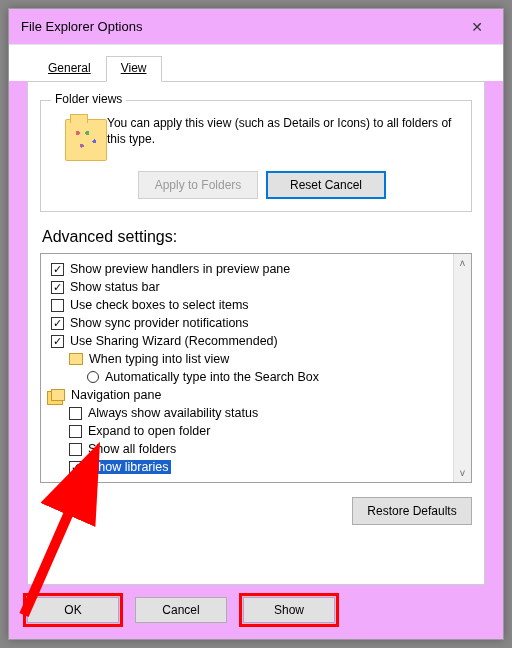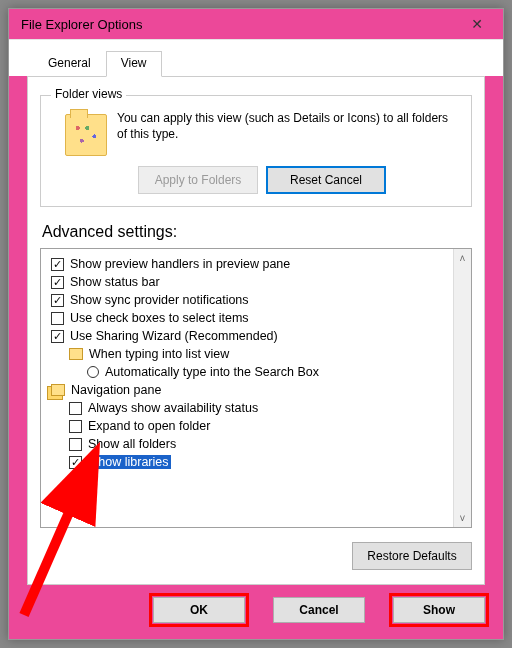--- a/index.html
+++ b/index.html
@@ -10,21 +10,21 @@
     background: #888;
     width: 512px;
     height: 648px;
     position: relative;
     overflow: hidden;
   }
   .window-frame {
     position: absolute;
     left: 8px; top: 8px;
     width: 496px; height: 632px;
-    background: #ec4899;
+    background: #f0abfc;
     border: 1px solid #999;
     box-shadow: 0 0 10px rgba(0,0,0,0.3);
     display: flex;
     flex-direction: column;
   }
   .title-bar {
     height: 36px;
     display: flex;
     align-items: center;
     padding: 0 4px 0 12px;
@@ -43,20 +43,21 @@
     padding: 10px 16px 0 24px;
     background:#fff;
   }
   .tab {
     padding: 4px 14px 6px;
     font-size: 12px;
     color:#000;
     border:1px solid transparent;
     position: relative;
     top:1px;
+    text-decoration:underline;
   }
   .tab.active {
     border:1px solid #ccc;
     border-bottom:1px solid #fff;
     background:#fff;
   }
   .tabpanel {
     margin: 0 18px 0 18px;
     border:1px solid #ccc;
     padding: 12px 12px 14px 12px;
@@ -71,21 +72,21 @@
     padding: 14px 12px 12px 24px;
     margin-top:6px;
   }
   .groupbox-legend {
     position:absolute;
     top:-9px; left:10px;
     background:#fff;
     padding:0 4px;
     font-size:12px;
   }
-  .fv-row { display:flex; gap:10px; }
+  .fv-row { display:flex; gap:0; }
   .folder-icon {
     width:42px; height:42px;
     background:#ffe08a;
     border:1px solid #e0b44a;
     border-radius:2px;
     position:relative;
     margin-top:4px;
     flex-shrink:0;
   }
   .folder-icon::before{
@@ -109,21 +110,21 @@
     background:#e1e1e1;
     font-size:12px;
     display:inline-flex; align-items:center; justify-content:center;
     padding:0 12px;
   }
   .btn.disabled { color:#9a9a9a; background:#eee; border-color:#d0d0d0;}
   .btn.blue { border:2px solid #0078d7; background:#e1e1e1;}
   .adv-label { margin:16px 2px 7px 2px; font-size:16px;}
   .listbox {
     border:1px solid #a0a0a0;
-    height:280px;
+    height:230px;
     display:flex;
     background:#fff;
   }
   .list-content {
     flex:1;
     padding:6px 4px 6px 10px;
     overflow:hidden;
     position:relative;
   }
   .li-row {
@@ -157,23 +158,22 @@
   }
   .scrollbar{
     width:18px;background:#f0f0f0;border-left:1px solid #ddd;
     display:flex;flex-direction:column;align-items:center;
   }
   .sb-arrow{width:100%;height:18px;display:flex;align-items:center;justify-content:center;color:#666;font-size:10px;}
   .sb-track{flex:1;position:relative;}
   .sb-thumb{position:absolute;left:2px;right:2px;top:62%;height:30%;background:#c8c8c8;}
   .restore-row{display:flex;justify-content:flex-end;margin-top:14px;}
   .bottom-row{
-    display:flex;justify-content:flex-end;gap:28px;
+    display:flex;justify-content:flex-start;gap:16px;
     padding:12px 18px 16px;
-    font-weight:bold;
   }
   .btn-ok,.btn-cancel,.btn-apply{
     width:92px;height:26px;border:1px solid #adadad;background:#e1e1e1;
     display:inline-flex;align-items:center;justify-content:center;font-size:12px;
   }
   .red-outline{outline:3px solid #f00;outline-offset:1px;}
   
   .arrow{
     position:absolute;
     left:14px; bottom:28px;
@@ -219,26 +219,26 @@
       <div class="list-content">
         <div class="li-row">
             <span class="chk checked"></span>
             <span class="txt">Show preview handlers in preview pane</span>
           </div>
         <div class="li-row">
             <span class="chk checked"></span>
             <span class="txt">Show status bar</span>
           </div>
         <div class="li-row">
-            <span class="chk checked"></span>
-            <span class="txt">Show sync provider notifications</span>
-          </div>
-        <div class="li-row">
             <span class="chk"></span>
             <span class="txt">Use check boxes to select items</span>
+          </div>
+        <div class="li-row">
+            <span class="chk checked"></span>
+            <span class="txt">Show sync provider notifications</span>
           </div>
         <div class="li-row">
             <span class="chk checked"></span>
             <span class="txt">Use Sharing Wizard (Recommended)</span>
           </div>
         <div class="li-row tree-indent-1">
             <span class="mini-folder"></span>
             <span class="txt">When typing into list view</span>
           </div>
         <div class="li-row tree-indent-2">

